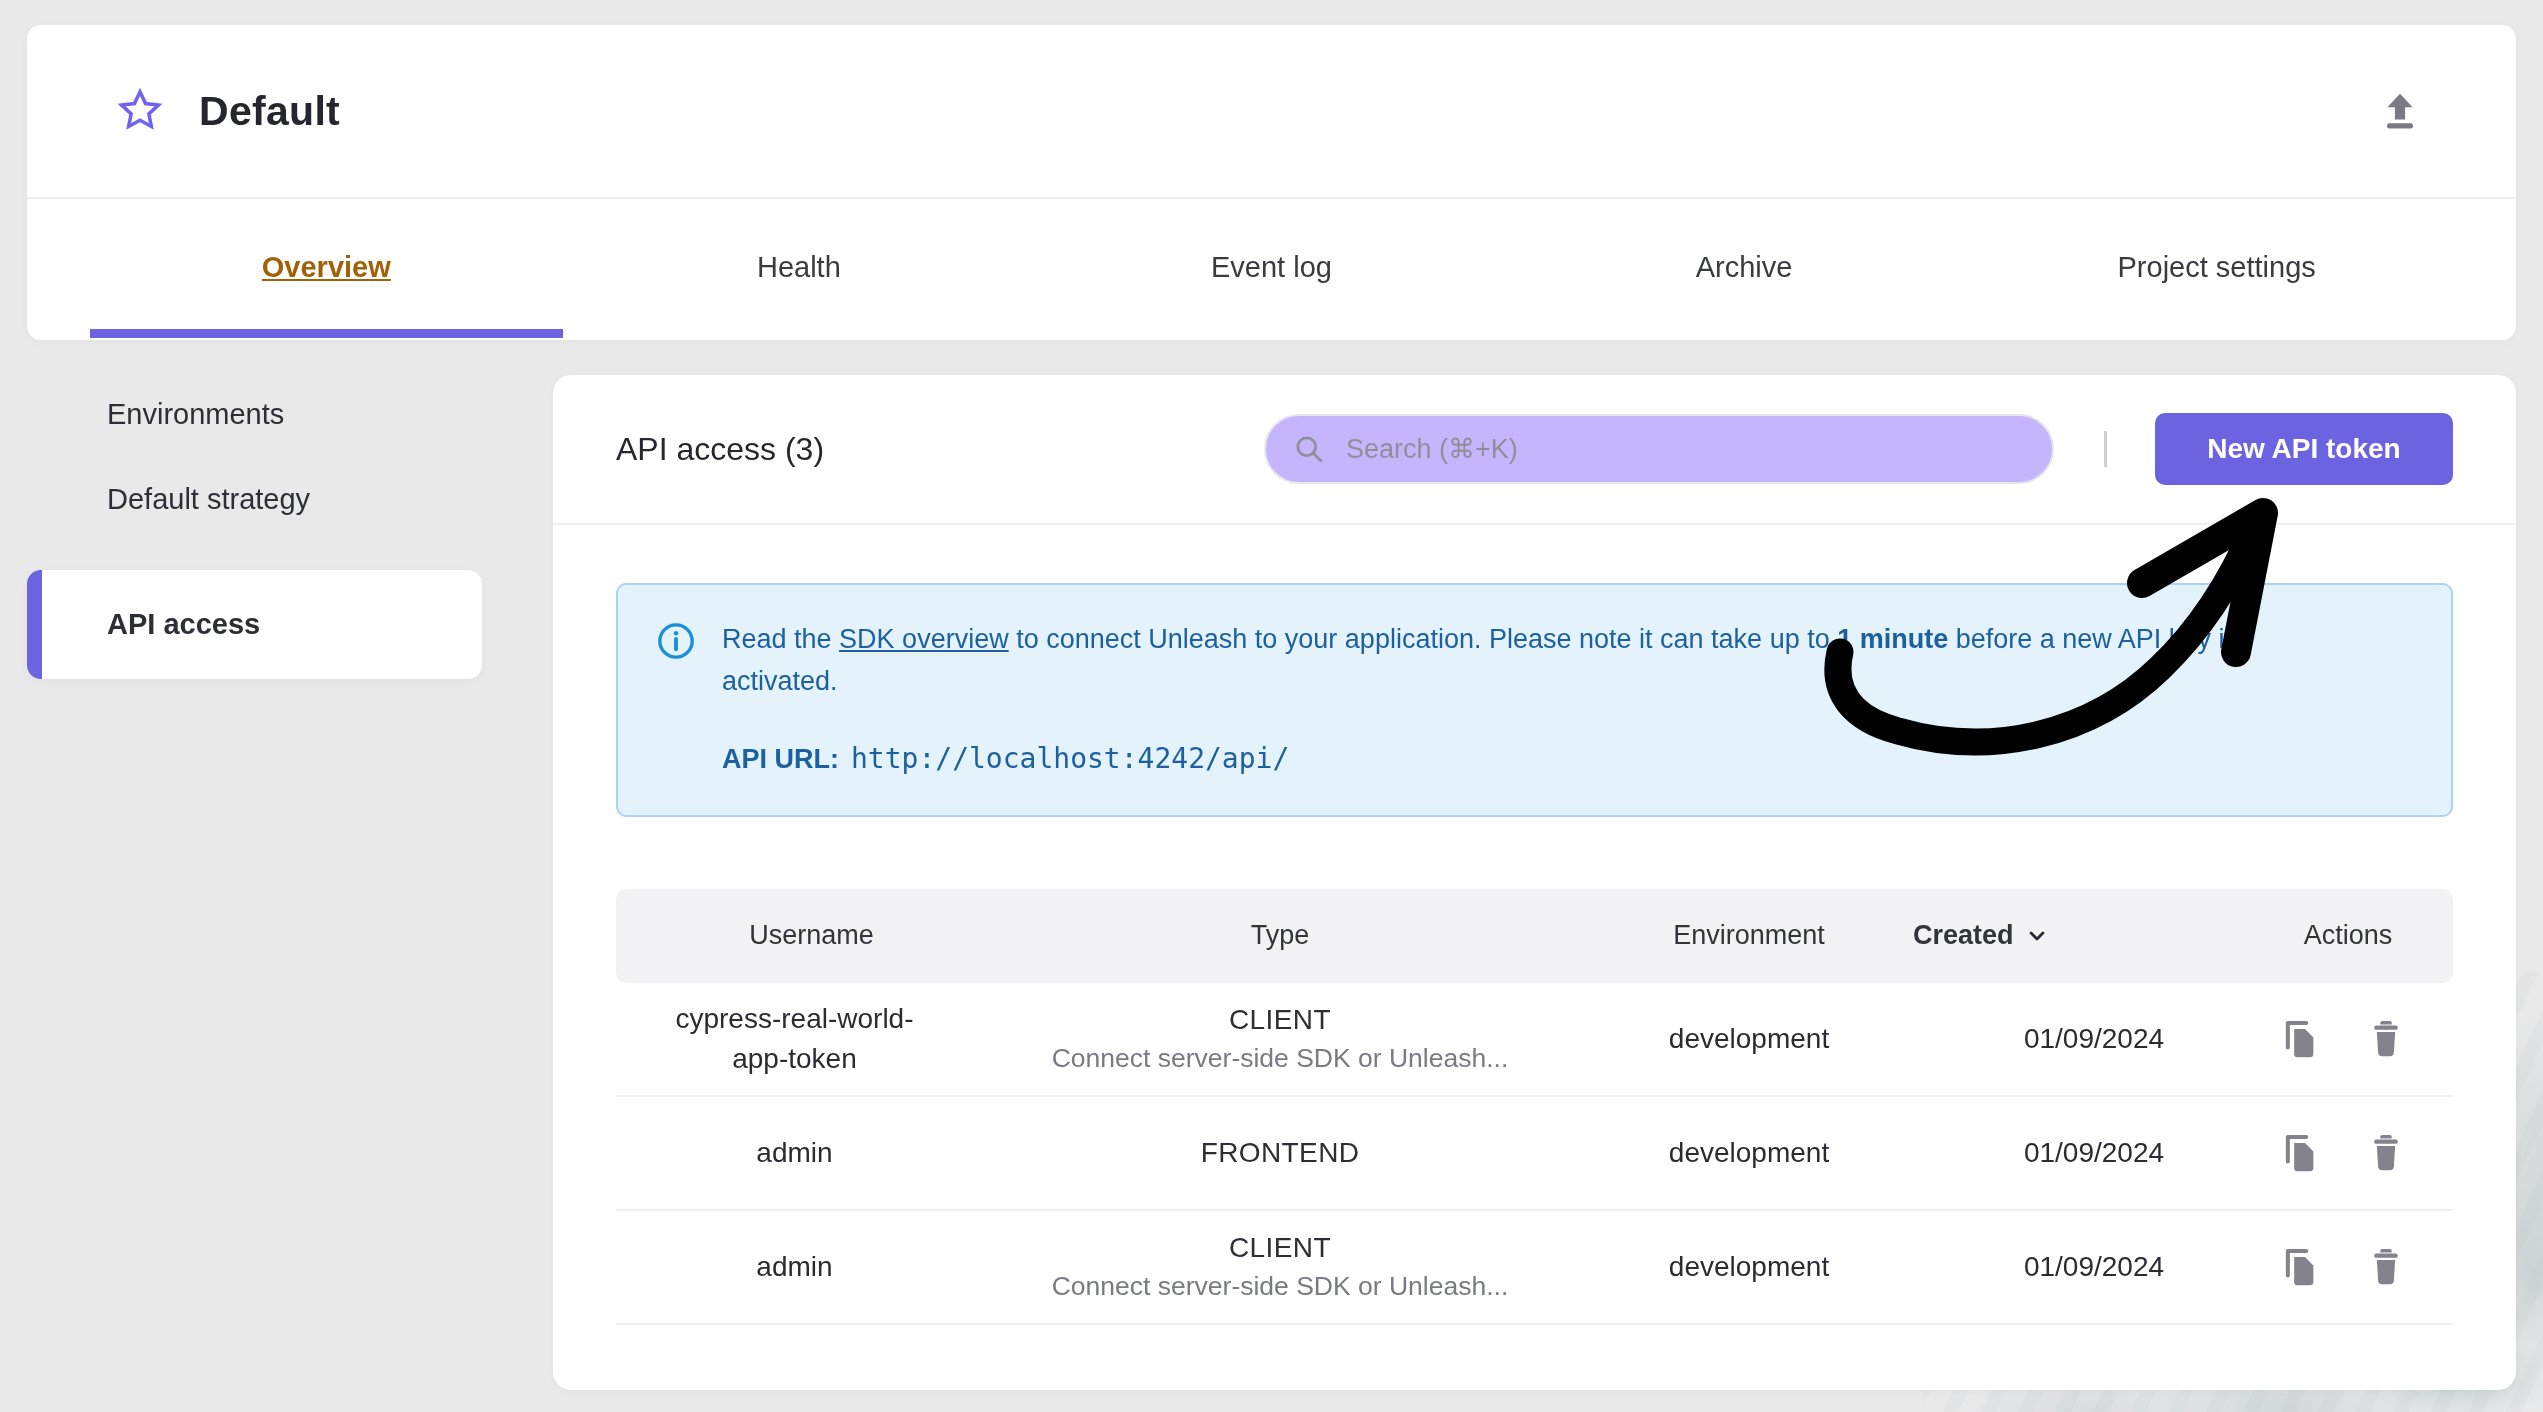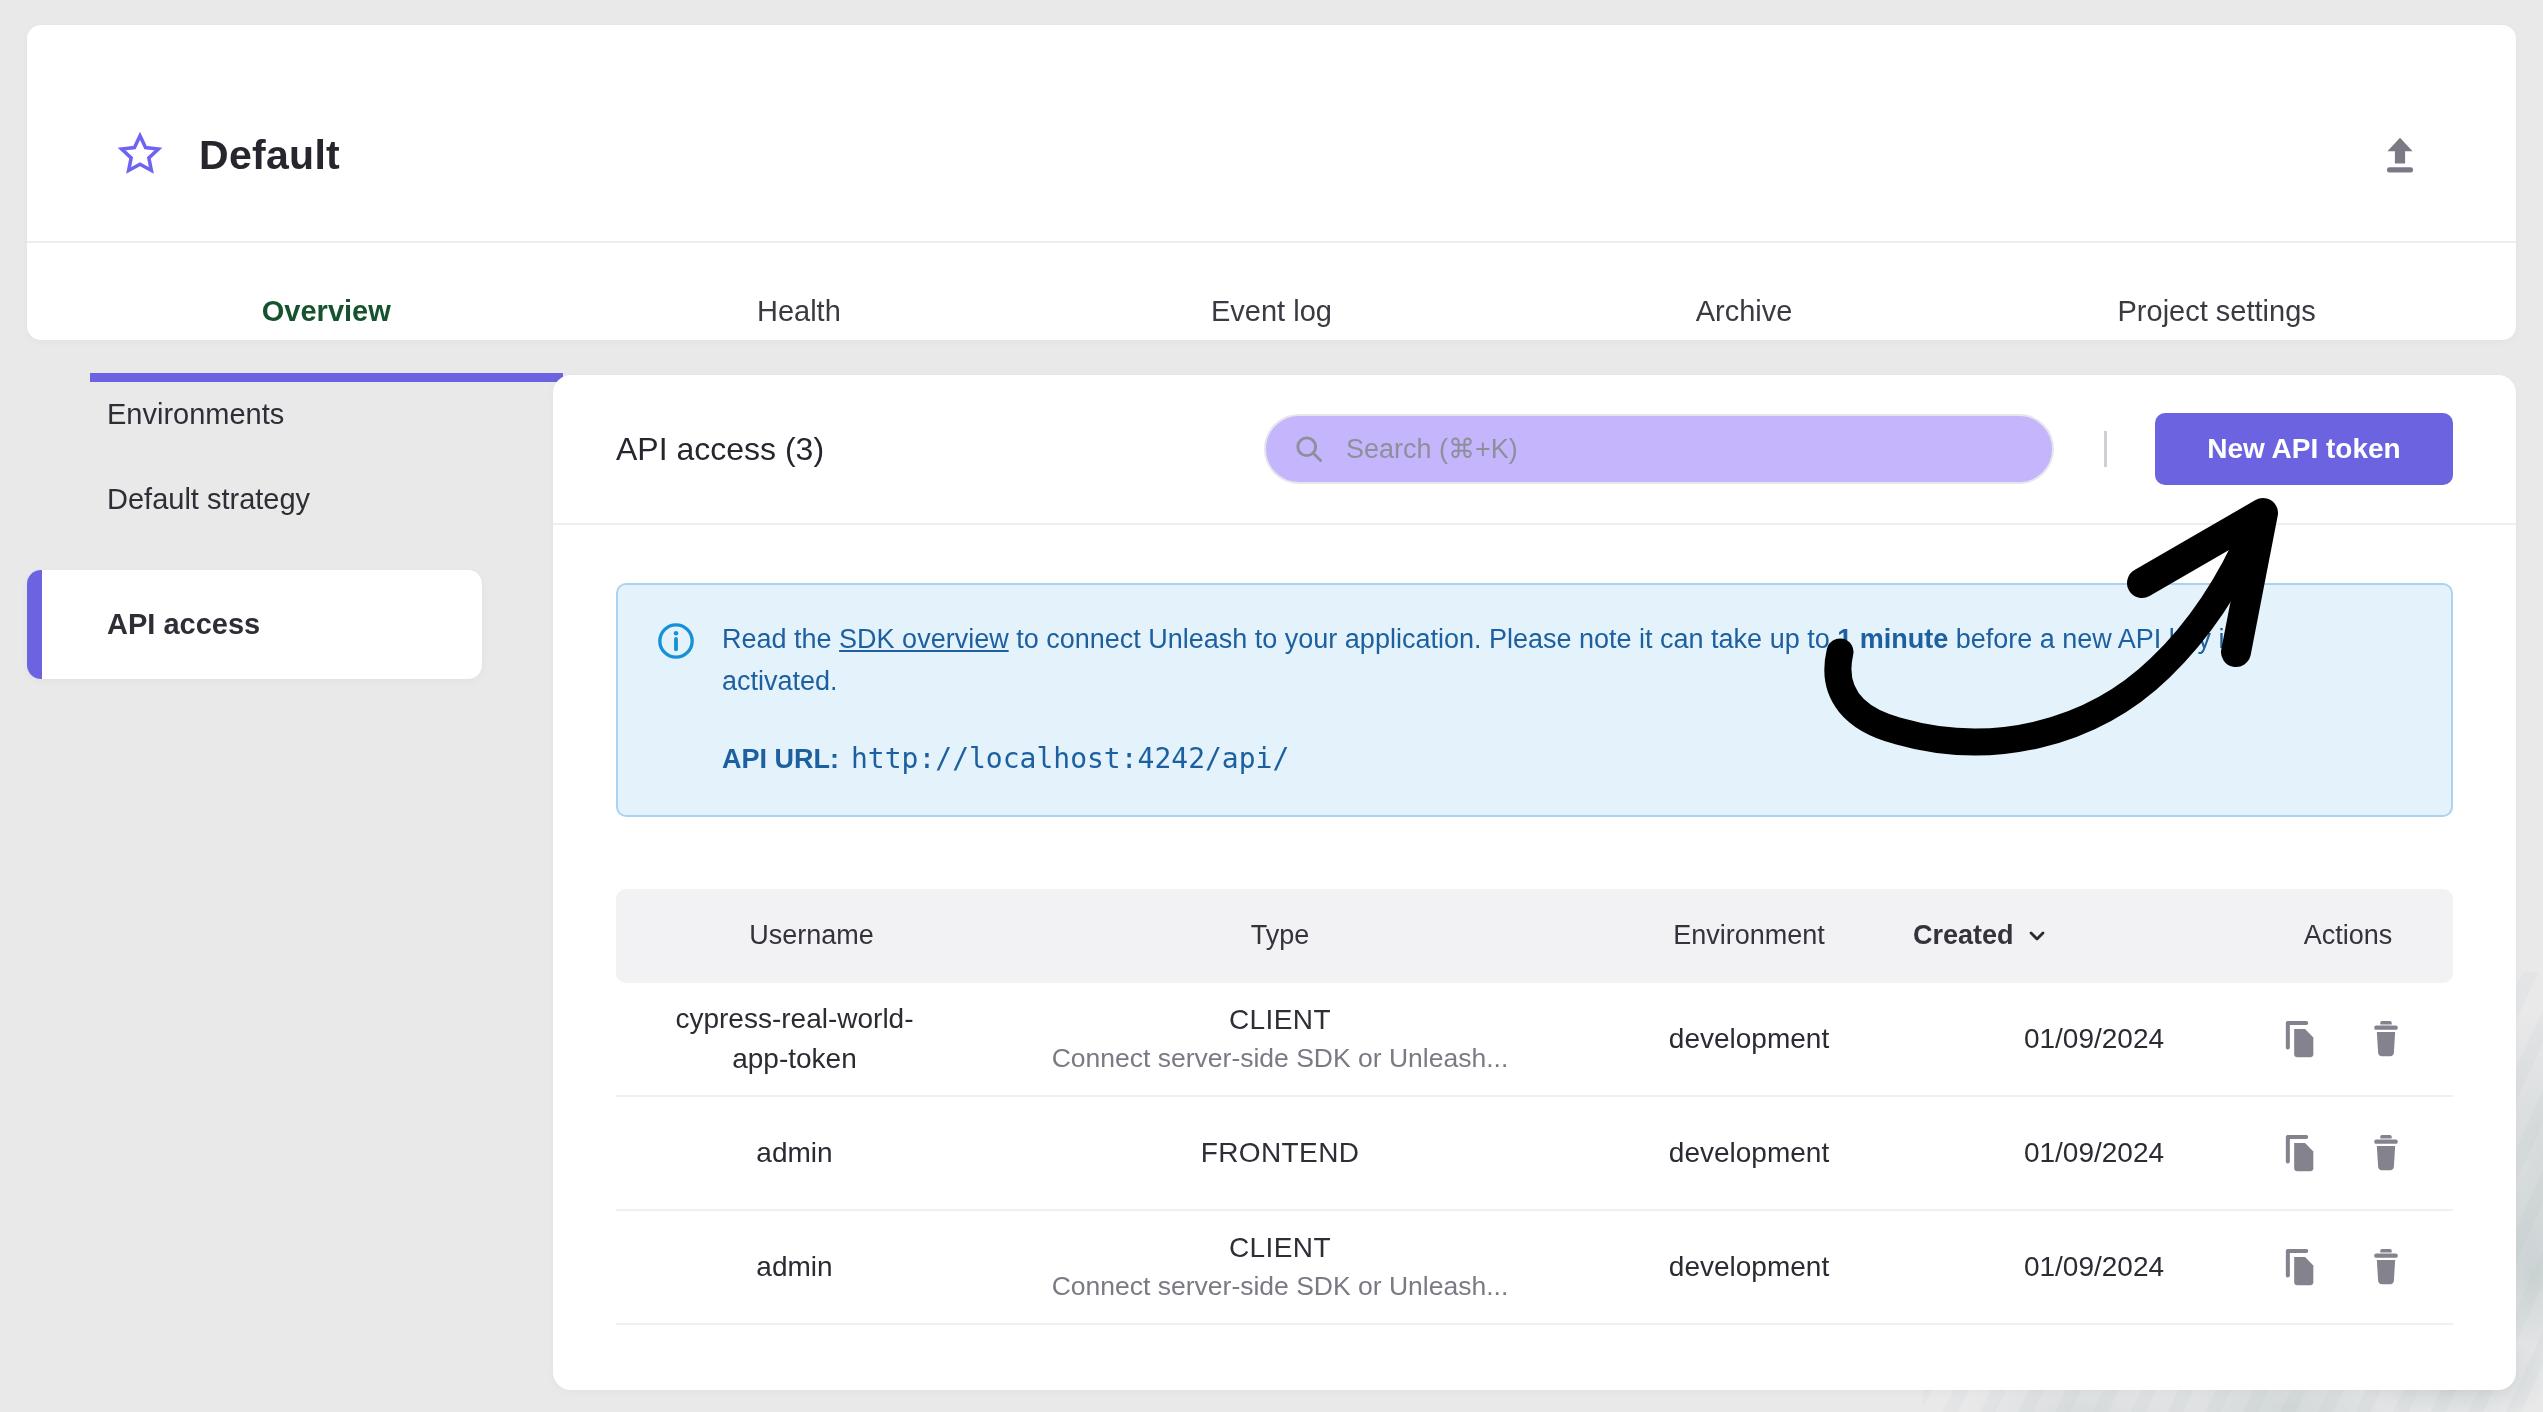--- a/index.html
+++ b/index.html
@@ -5,29 +5,29 @@
   html,body { margin:0; padding:0; }
   body {
     position:relative; width:2543px; height:1412px; overflow:hidden;
     background:#E9E9EA; font-family:"Liberation Sans", sans-serif; color:#2B2B33;
     -webkit-font-smoothing:antialiased;
   }
   .card { background:#fff; position:absolute; z-index:1; box-shadow:0 2px 10px rgba(0,0,0,.03); }
 
   
   .top-card { left:27px; top:25px; width:2489px; height:315px; border-radius:14px; }
-  .project-header { height:174px; display:flex; align-items:center; padding:0 92px 0 88px; border-bottom:2px solid #EDEDF0; box-sizing:border-box;margin-top:44px; }
+  .project-header { height:174px; display:flex; align-items:center; padding:0 92px 0 88px; border-bottom:2px solid #EDEDF0; box-sizing:border-box; }
   .star-btn { background:none; border:none; padding:0; width:50px; height:50px; cursor:pointer; }
   .project-title { font-size:41px; font-weight:bold; color:#26262E; margin-left:34px; letter-spacing:.3px; }
   .header-spacer { flex:1; }
   .export-btn { background:none; border:none; padding:0; width:48px; height:48px; cursor:pointer; }
 
   .tabs { display:flex; height:137px; padding:0 63px; }
   .tab { flex:1; display:flex; align-items:center; justify-content:center; font-size:29px; color:#3A3A42; position:relative; cursor:pointer; }
-  .tab.active { font-weight:bold; color:#14532d; }
+  .tab.active { font-weight:bold; color:#a16207;text-decoration:underline; }
   .tab.active::after { content:""; position:absolute; left:0; right:0; bottom:-2px; height:9px; background:var(--accent,#6C63E0); }
 
   
   .sidebar { position:absolute; left:27px; top:372px; width:455px; z-index:1; }
   .side-item { padding:26px 80px; font-size:29px; color:#2E2E36; cursor:pointer; }
   .side-item.active { background:#fff; font-weight:bold; position:relative; overflow:hidden; border-radius:14px; padding:38px 80px; margin:28px 0; box-shadow:0 2px 8px rgba(0,0,0,.04); }
   .side-item.active::before { content:""; position:absolute; left:0; top:0; bottom:0; width:15px; background:var(--accent,#6C63E0); }
 
   
   .main-card { left:553px; top:375px; width:1963px; height:1015px; border-radius:18px; }

